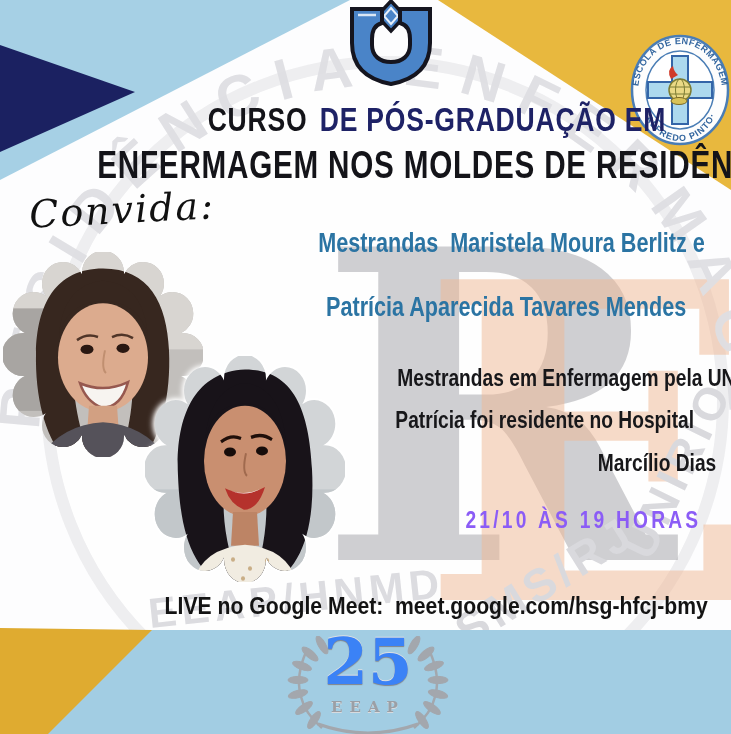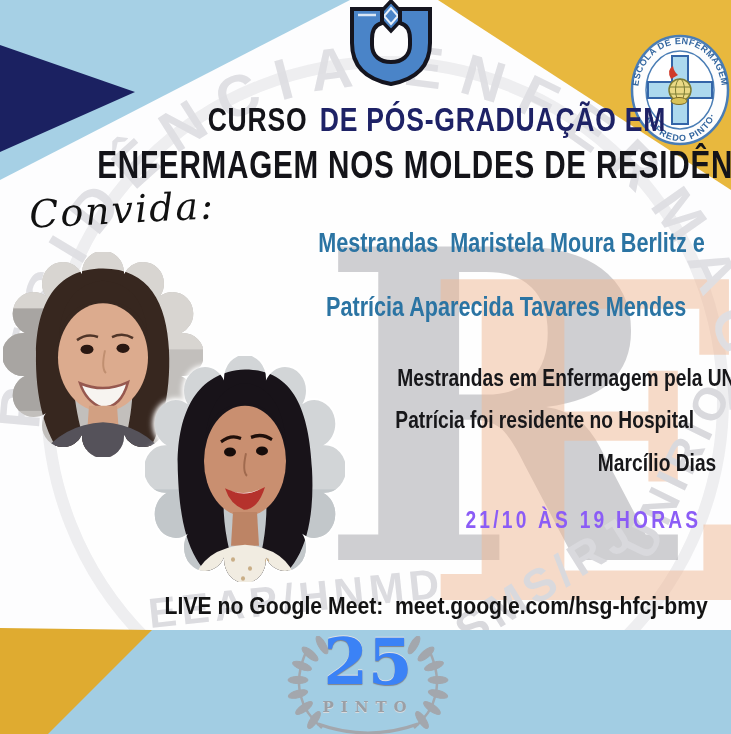--- a/index.html
+++ b/index.html
@@ -231,16 +231,16 @@
           <ellipse cx="20" cy="58" rx="10" ry="3.6" transform="rotate(-15 20 58)"></ellipse>
           <ellipse cx="20" cy="44" rx="10" ry="3.6"></ellipse>
           <ellipse cx="24" cy="30" rx="10" ry="3.6" transform="rotate(20 24 30)"></ellipse>
           <ellipse cx="32" cy="18" rx="10" ry="3.6" transform="rotate(40 32 18)"></ellipse>
           <ellipse cx="44" cy="9" rx="10" ry="3.6" transform="rotate(60 44 9)"></ellipse>
         </g>
         <path d="M40,88 Q90,106 140,88" fill="none" stroke-width="3"></path>
       </g>
     </svg>
     <div class="num">25</div>
-    <div class="lbl">PINTO</div>
+    <div class="lbl">EEAP</div>
   </div>
 
 </div>
 
 </body></html>

